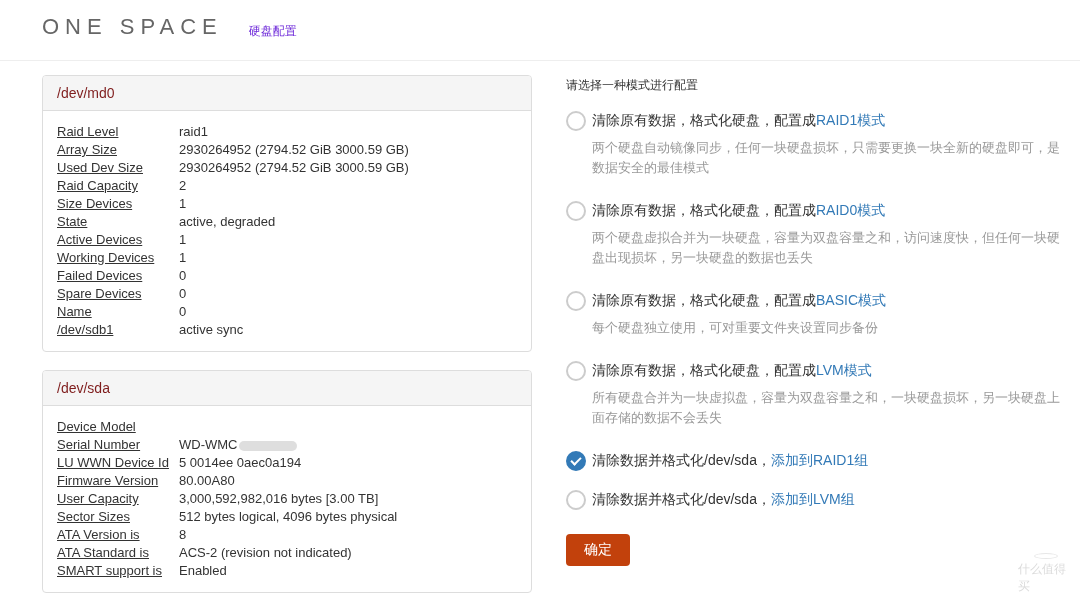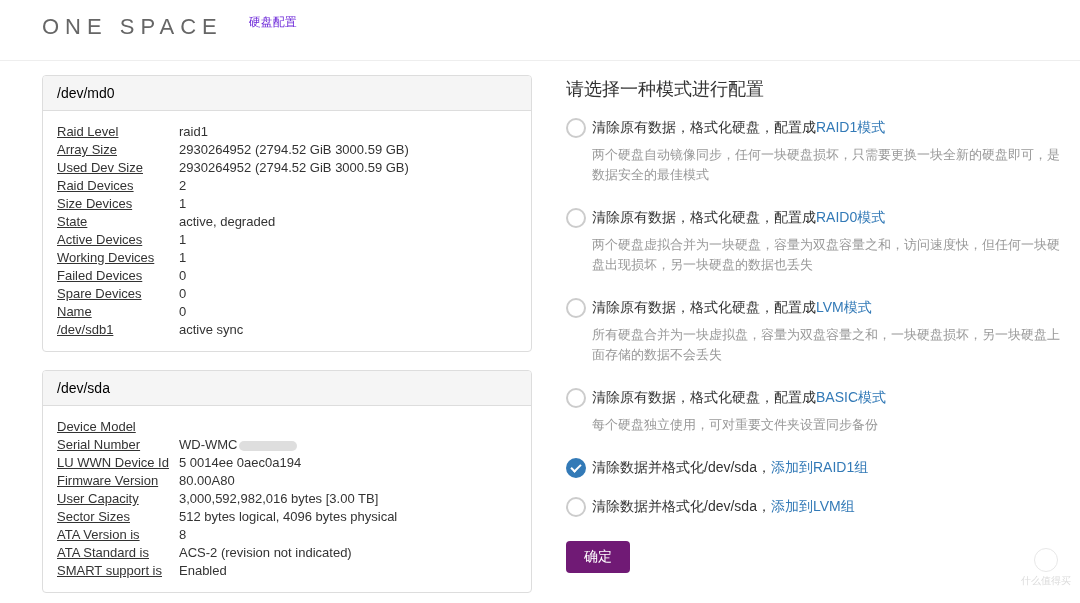--- a/index.html
+++ b/index.html
@@ -7,21 +7,21 @@
       font-family: "Helvetica Neue", Helvetica, Arial, "Microsoft YaHei", sans-serif;
       background: #fff;
       color: #333;
       font-size: 14px;
       width: 1080px;
       height: 603px;
       overflow: hidden;
     }
     .header {
       display: flex;
-      align-items: flex-start;
+      align-items: flex-end;
       padding: 14px 40px 20px 42px;
       border-bottom: 1px solid #eee;
     }
     .brand {
       font-size: 22px;
       letter-spacing: 6px;
       color: #666;
       font-weight: 300;
     }
     .subtitle {
@@ -38,21 +38,21 @@
     .right { flex: 1; padding-top: 2px; }
     .panel {
       border: 1px solid #ddd;
       border-radius: 4px;
       margin-bottom: 18px;
       overflow: hidden;
     }
     .panel-header {
       background: #f5f5f5;
       padding: 9px 14px;
-      color: #000000;
+      color: #7f1d1d;
       font-size: 14px;
       border-bottom: 1px solid #ddd;
     }
     .panel-body {
       padding: 12px 14px 12px 14px;
     }
     .kv-row {
       display: flex;
       line-height: 18px;
       font-size: 13px;
@@ -73,21 +73,21 @@
       height: 10px;
       background: #c8c8c8;
       border-radius: 5px;
       vertical-align: middle;
       margin-left: 2px;
       opacity: 0.6;
     }
     .prompt {
       color: #333;
       padding-bottom: 16px;
-      font-size: 18px;
+      font-size: 12px;
     }
     .option {
       display: flex;
       align-items: flex-start;
       gap: 6px;
       margin-bottom: 22px;
     }
     .radio {
       width: 20px;
       height: 20px;
@@ -122,41 +122,41 @@
       color: #337ab7;
     }
     .option-desc {
       color: #999;
       font-size: 13px;
       line-height: 20px;
       margin-top: 8px;
     }
     .option.compact { margin-bottom: 18px; }
     .btn {
-      background: #701a75;
+      background: #c2410c;
       color: #fff;
       border: none;
       padding: 7px 18px;
       border-radius: 4px;
       font-size: 14px;
       cursor: pointer;
       margin-top: 6px;
     }
     .watermark {
       position: absolute;
       right: 6px;
-      bottom: 14px;
+      bottom: 8px;
       width: 56px;
       height: 42px;
       opacity: 0.35;
       display: flex;
       align-items: center;
       justify-content: center;
       flex-direction: column;
-      font-size: 10px;
+      font-size: 12px;
       color: #999;
       pointer-events: none;
     }
     .watermark .face {
       width: 24px;
       height: 24px;
       border-radius: 50%;
       border: 1.5px solid #bbb;
       position: relative;
       margin-bottom: 2px;
@@ -182,21 +182,21 @@
             </div>
             <div class="kv-row">
               <div class="kv-key">Array Size</div>
               <div class="kv-val">2930264952 (2794.52 GiB 3000.59 GB)</div>
             </div>
             <div class="kv-row">
               <div class="kv-key">Used Dev Size</div>
               <div class="kv-val">2930264952 (2794.52 GiB 3000.59 GB)</div>
             </div>
             <div class="kv-row">
-              <div class="kv-key">Raid Devices</div>
+              <div class="kv-key">Raid Capacity</div>
               <div class="kv-val">2</div>
             </div>
             <div class="kv-row">
               <div class="kv-key">Size Devices</div>
               <div class="kv-val">1</div>
             </div>
             <div class="kv-row">
               <div class="kv-key">State</div>
               <div class="kv-val">active, degraded</div>
             </div>
@@ -281,29 +281,29 @@
         <div class="option">
           <div class="radio"></div>
           <div class="option-body">
             <div class="option-title"><span>清除原有数据，格式化硬盘，配置成</span><span class="accent">RAID0模式</span></div>
             <div class="option-desc">两个硬盘虚拟合并为一块硬盘，容量为双盘容量之和，访问速度快，但任何一块硬盘出现损坏，另一块硬盘的数据也丢失</div>
           </div>
         </div>
         <div class="option">
           <div class="radio"></div>
           <div class="option-body">
+            <div class="option-title"><span>清除原有数据，格式化硬盘，配置成</span><span class="accent">BASIC模式</span></div>
+            <div class="option-desc">每个硬盘独立使用，可对重要文件夹设置同步备份</div>
+          </div>
+        </div>
+        <div class="option">
+          <div class="radio"></div>
+          <div class="option-body">
             <div class="option-title"><span>清除原有数据，格式化硬盘，配置成</span><span class="accent">LVM模式</span></div>
             <div class="option-desc">所有硬盘合并为一块虚拟盘，容量为双盘容量之和，一块硬盘损坏，另一块硬盘上面存储的数据不会丢失</div>
-          </div>
-        </div>
-        <div class="option">
-          <div class="radio"></div>
-          <div class="option-body">
-            <div class="option-title"><span>清除原有数据，格式化硬盘，配置成</span><span class="accent">BASIC模式</span></div>
-            <div class="option-desc">每个硬盘独立使用，可对重要文件夹设置同步备份</div>
           </div>
         </div>
         <div class="option compact">
           <div class="radio selected"></div>
           <div class="option-body">
             <div class="option-title"><span>清除数据并格式化/dev/sda，</span><span class="accent">添加到RAID1组</span></div>
           </div>
         </div>
         <div class="option compact">
           <div class="radio"></div>

